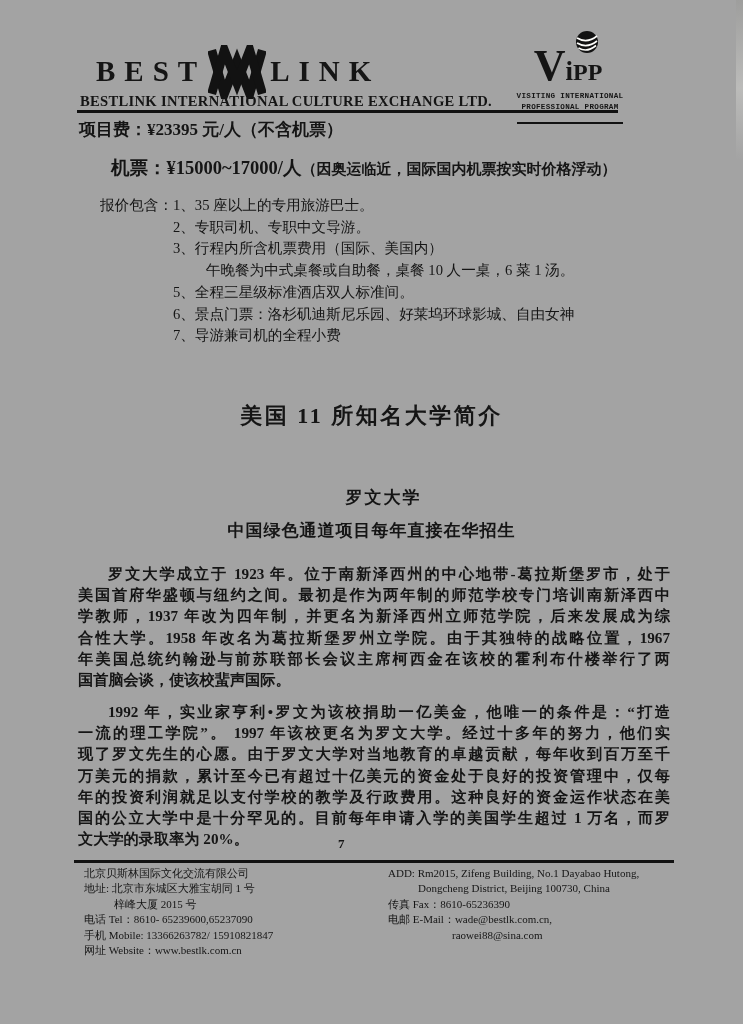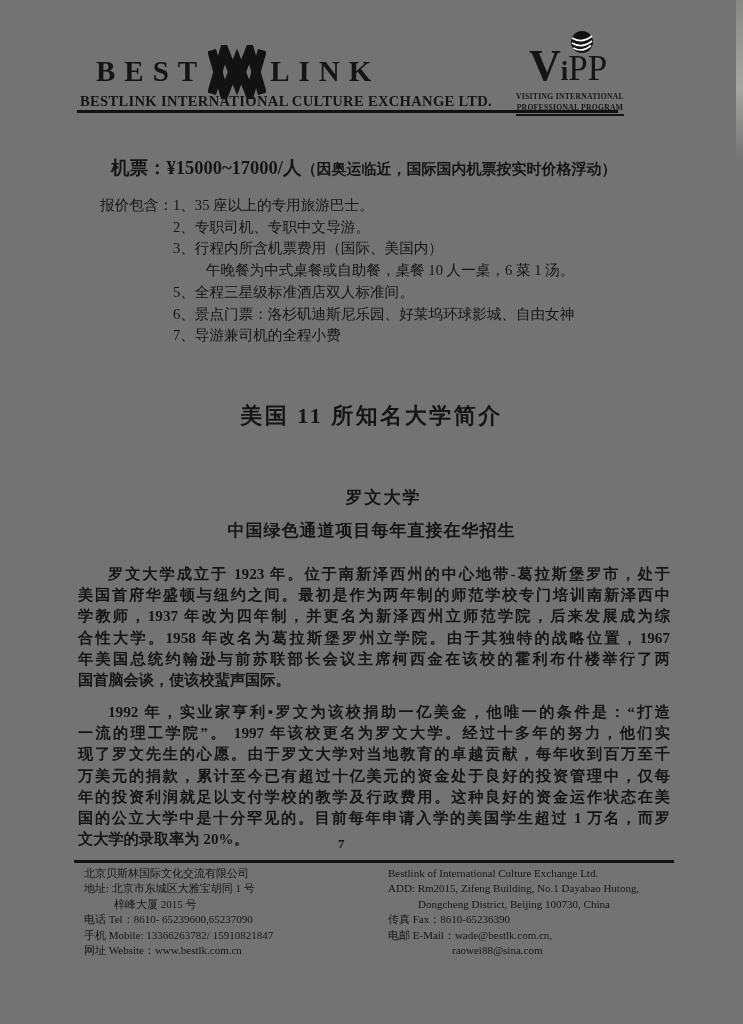--- a/index.html
+++ b/index.html
@@ -1,21 +1,21 @@
 <!DOCTYPE html>
 <html><head>
 <meta charset="utf-8">
 <style>
   html,body{margin:0;padding:0;}
   body{background:#e8e8e6;}
   .page{
     position:relative;
     width:743px;height:1024px;
     margin:0 auto;
-    background:#737373;
+    background:#a3a3a3;
     color:#151515;
     font-family:"Liberation Serif","DejaVu Serif",serif;
     overflow:hidden;
   }
   .abs{position:absolute;}
 
   
   .scan-edge{position:absolute;right:0;top:0;width:7px;height:160px;
     background:linear-gradient(to bottom,#9a9a98,#cfcfcc 55%,rgba(252,252,250,0));opacity:.55;}
 
@@ -25,25 +25,25 @@
   .best-word.left{margin-right:2px;}
   .best-word.right{margin-left:4px;}
   .monogram{display:block;margin-top:6px;}
   .company-name{top:93px;left:80px;font-size:14.6px;font-weight:bold;letter-spacing:.3px;white-space:nowrap;}
   .main-rule{top:110px;left:77px;width:541px;height:3px;background:#121212;}
 
   .vipp{top:44px;left:504px;width:132px;text-align:center;}
   .vipp-word{position:relative;display:inline-block;line-height:1;margin-left:-4px;}
   .vipp-v{font-size:44px;font-weight:600;}
   .vipp-i{font-size:27px;font-weight:600;}
-  .vipp-pp{font-size:35px;font-weight:400;}
+  .vipp-pp{font-size:24px;font-weight:700;}
   .globe{position:absolute;left:41px;top:-14px;}
   .vipp-tagline{width:max-content;margin:3px auto 0;font-size:7.6px;font-weight:bold;
-    letter-spacing:.3px;line-height:1.45;border-bottom:2px solid #121212;padding-bottom:1px;
-    font-family:Liberation Serif, serif;}
+    letter-spacing:.3px;line-height:1.45;border-bottom:2px solid #121212;padding-bottom:9px;
+    font-family:Liberation Mono, monospace;}
 
   
   .fee1{top:118px;left:79px;font-size:17px;font-weight:bold;white-space:nowrap;}
   .fee2{top:155px;left:79px;white-space:nowrap;font-weight:bold;margin-left:32px;}
   .fee2 .big{font-size:18.5px;}
   .fee2 .note{font-size:15px;}
 
   
   .quote{top:195px;left:100px;display:flex;font-size:14.6px;line-height:21.7px;white-space:nowrap;}
   .quote-label{flex:0 0 auto;}
@@ -105,20 +105,23 @@
           <path d="M3.5,18 Q12,23 21,15.5" stroke="#fcfcfa" fill="none" stroke-width="1.7"></path>
         </svg>
       </span>
     </div>
     <div class="vipp-tagline">
       <div>VISITING INTERNATIONAL</div>
       <div>PROFESSIONAL PROGRAM</div>
     </div>
   </div>
 
+  <div class="abs fee1">
+    <span>项目费：</span><span>¥23395 元/人（不含机票）</span>
+  </div>
   <div class="abs fee2">
     <span class="big">机票：</span><span class="big">¥15000~17000/人</span><span class="note">（因奥运临近，国际国内机票按实时价格浮动）</span>
   </div>
 
   <div class="abs quote">
     <div class="quote-label">报价包含：</div>
     <div class="quote-items">
       <div class="q-line">1、35 座以上的专用旅游巴士。</div>
       <div class="q-line">2、专职司机、专职中文导游。</div>
       <div class="q-line">3、行程内所含机票费用（国际、美国内）</div>
@@ -158,21 +161,20 @@
   <div class="abs footer">
     <div class="fcol left">
       <div>北京贝斯林国际文化交流有限公司</div>
       <div>地址: 北京市东城区大雅宝胡同 1 号</div>
       <div class="f-ind1">梓峰大厦 2015 号</div>
       <div>电话 Tel：8610- 65239600,65237090</div>
       <div>手机 Mobile: 13366263782/ 15910821847</div>
       <div>网址 Website：www.bestlk.com.cn</div>
     </div>
     <div class="fcol right">
-      <div>Bestlink of International Culture Exchange Ltd.</div>
       <div>ADD: Rm2015, Zifeng Building, No.1 Dayabao Hutong,</div>
       <div class="f-ind1">Dongcheng District, Beijing 100730, China</div>
       <div>传真 Fax：8610-65236390</div>
       <div>电邮 E-Mail：wade@bestlk.com.cn,</div>
       <div class="f-ind2">raowei88@sina.com</div>
     </div>
   </div>
 
 </div>
 

